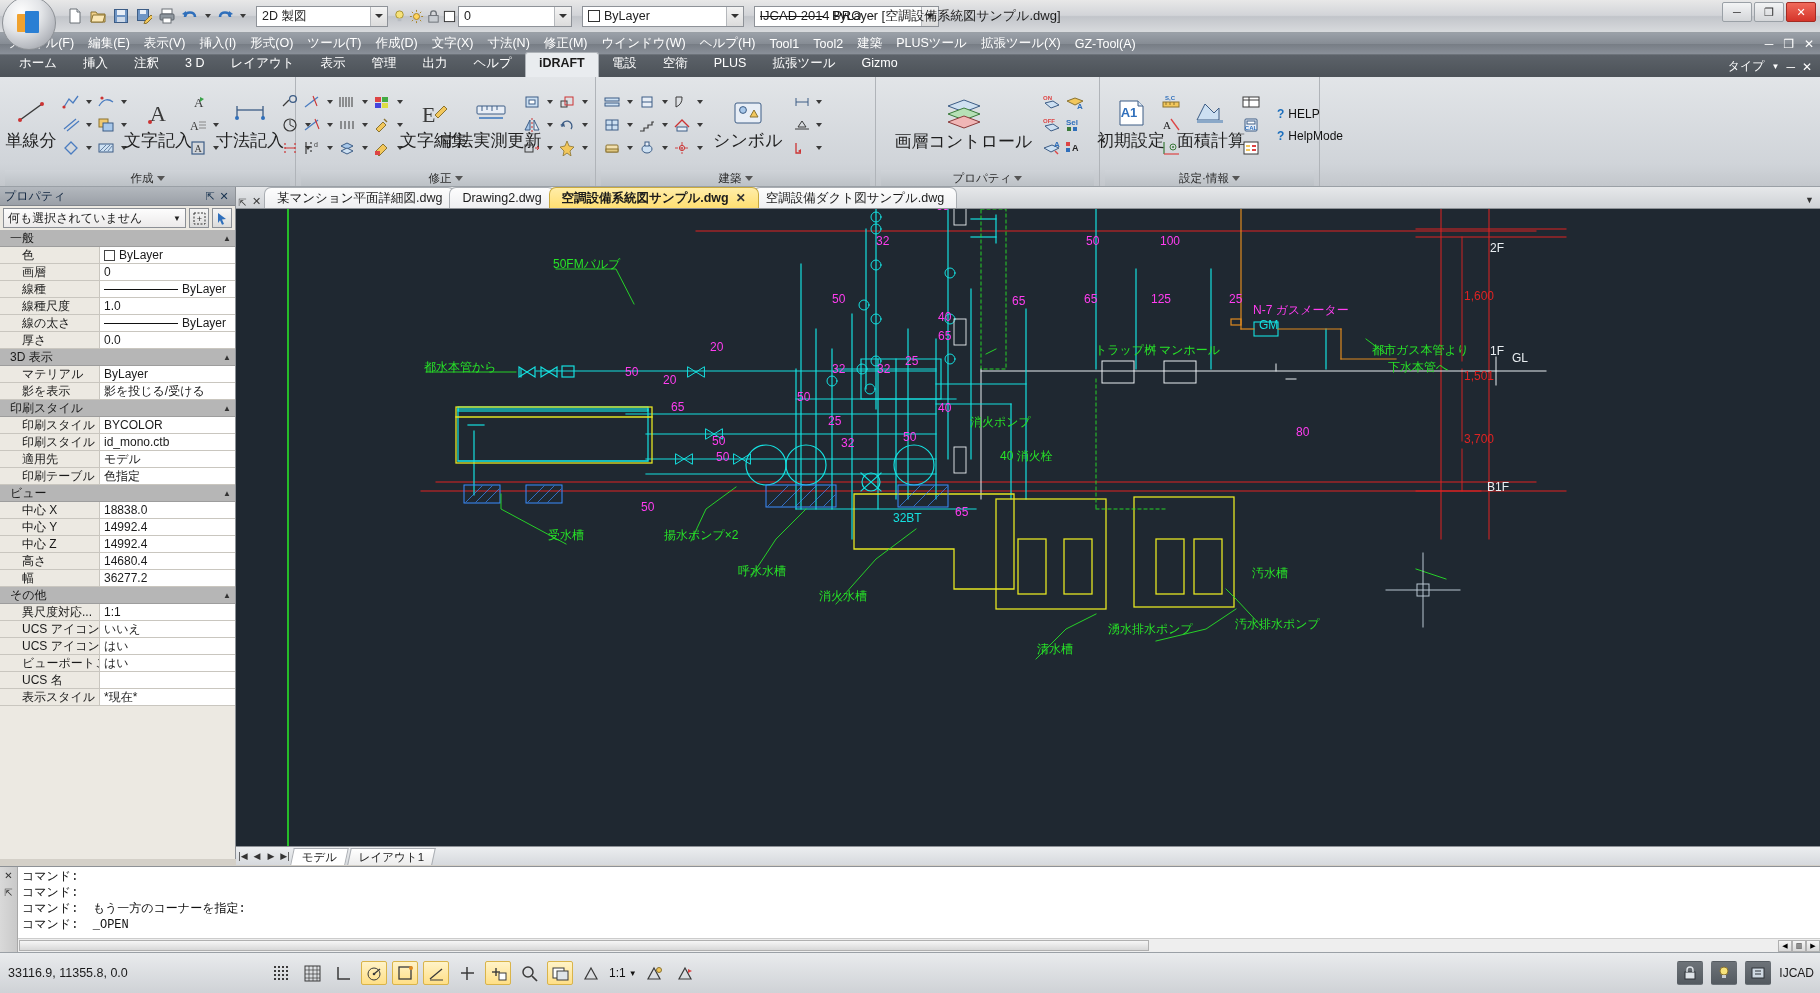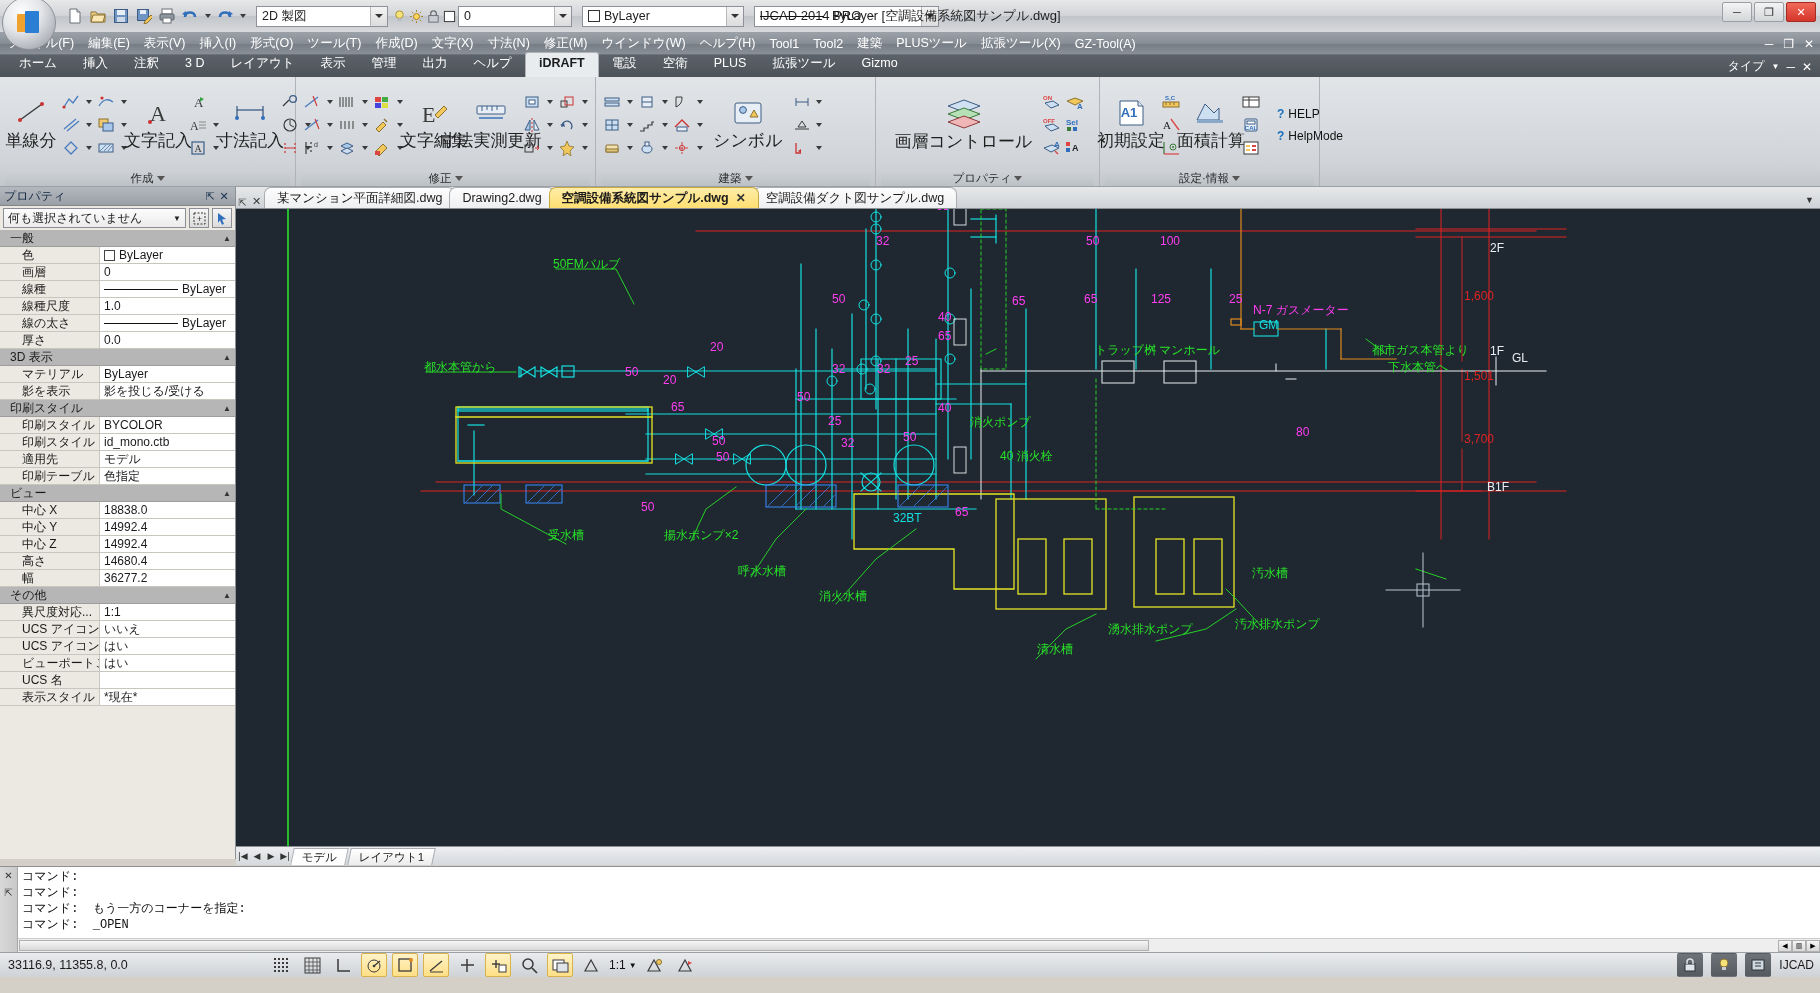--- a/index.html
+++ b/index.html
@@ -225,21 +225,21 @@
   .cmd-lines .ln { white-space: pre; }
   .cmd-scroll {
     position: absolute; right: 0; bottom: 0; left: 18px; height: 14px;
     background: #eeeeee; border-top: 1px solid #cccccc; display: flex; align-items: center;
   }
   .cmd-scroll .thumb { height: 11px; width: 1130px; background: linear-gradient(to bottom,#f6f6f6,#d8d8d8); border: 1px solid #b0b0b0; margin-left: 1px;}
   .cmd-scroll .sbtn { width: 14px; height: 12px; background: linear-gradient(to bottom,#f6f6f6,#d8d8d8); border: 1px solid #b0b0b0; display:flex;align-items:center;justify-content:center;font-size:7px;}
 
   
   .statusbar {
-    position: absolute; left: 0; top: 952px; width: 1820px; height: 25px;
+    position: absolute; left: 0; top: 952px; width: 1820px; height: 41px;
     background: linear-gradient(to bottom,#e9ebed,#cfd2d6);
     border-top: 1px solid #9aa0a6; display: flex; align-items: center;
   }
   .coords { font-size: 12.5px; color: #1a1a1a; margin-left: 8px; width: 250px; }
   .stat-icons { display: flex; align-items: center; gap: 5px; margin-left: 10px;}
   .sicon {
     width: 26px; height: 24px; display: flex; align-items: center; justify-content: center;
     cursor: pointer; border: 1px solid transparent; border-radius: 2px;
   }
   .sicon.on { background: linear-gradient(to bottom,#fff3c8,#ffdf86); border-color: #d9b44a; }

